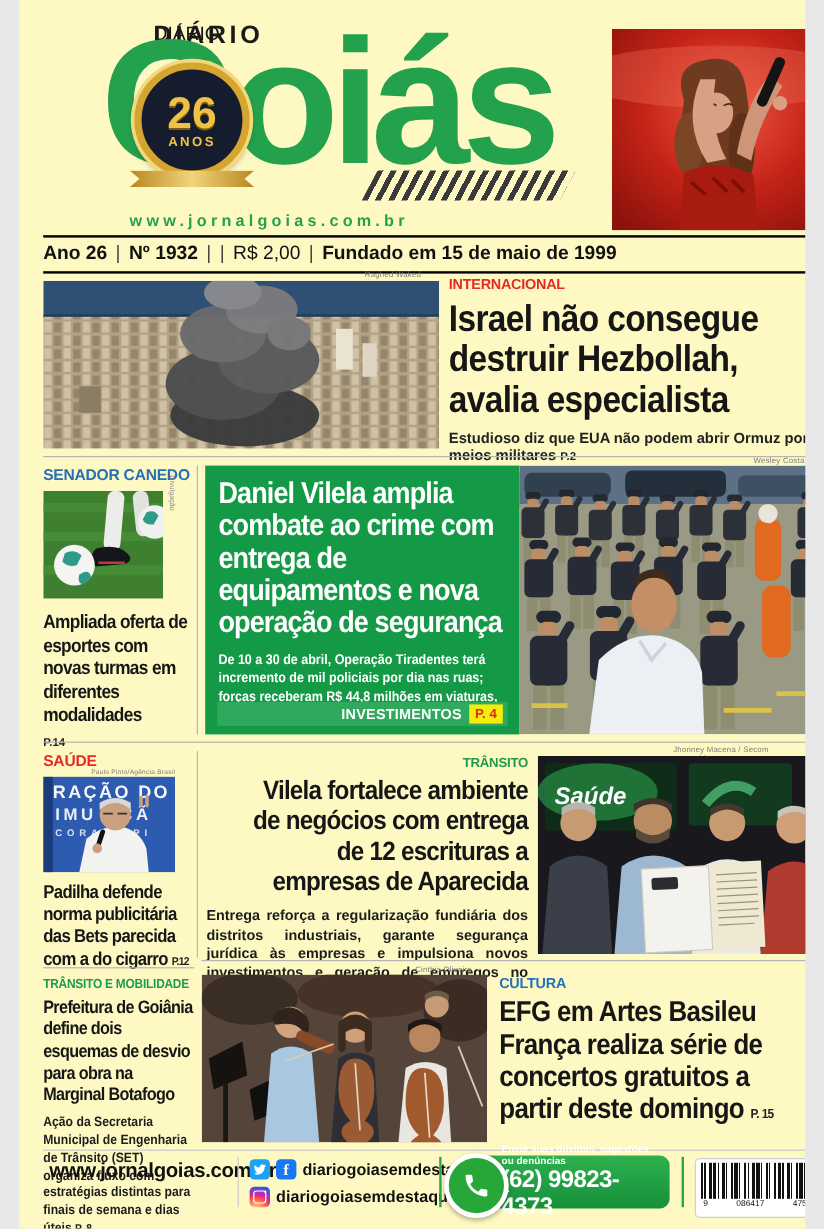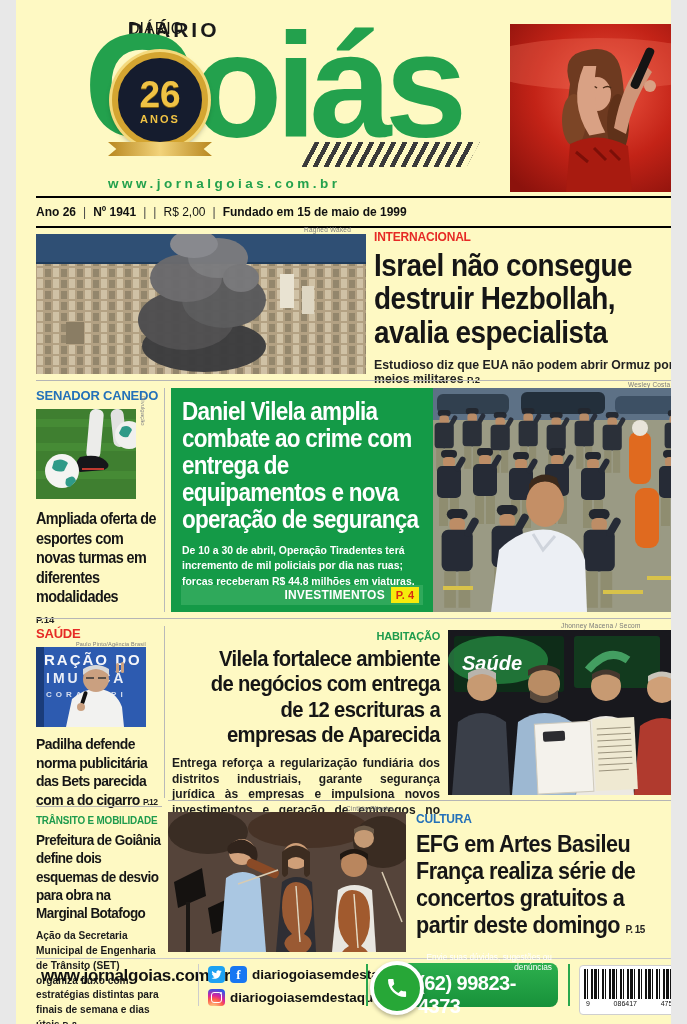--- a/index.html
+++ b/index.html
@@ -27,21 +27,21 @@
          align-items:center;justify-content:center;}
   .badge .y{font-size:37px;font-weight:bold;color:#f0c244;line-height:1;text-shadow:0 1px 0 #7a5a10;}
   .badge .a{font-size:11px;font-weight:bold;color:#f0c244;letter-spacing:2px;}
   .ribbon{width:104px;height:14px;background:linear-gradient(90deg,#b8871f,#f2d37a,#b8871f);
           clip-path:polygon(0 0,8% 50%,0 100%,100% 100%,92% 50%,100% 0);}
   
   .ts-hl{font-size:15px;font-weight:bold;line-height:1.3;letter-spacing:-.4px;text-align:right;color:#161616;}
   .ts-deck{font-size:10.5px;font-weight:bold;color:#333;text-align:right;line-height:1.25;}
   
   .dateline{display:flex;align-items:center;gap:7px;border-top:2px solid #000;border-bottom:2px solid #000;
-            font-size:12px;white-space:nowrap;}
+            font-size:16px;white-space:nowrap;}
   .dl-sep{color:#444;font-weight:normal;}
   
   .gbox{background:#149a47;color:#fff;}
   .gbox .hl{color:#fff;}
   .gtag-band{position:absolute;left:10px;right:10px;bottom:7px;height:20px;background:#2fa95b;
              display:flex;align-items:center;justify-content:flex-end;gap:6px;padding-right:4px;}
   .gtag{font-size:12px;font-weight:bold;color:#fff;letter-spacing:.2px;}
   .ybox{background:#f5eb0c;color:#d92c11;font-weight:bold;font-size:11px;padding:2px 5px;}
   .tri{width:0;height:0;border-left:20px solid #149a47;border-top:14px solid transparent;border-bottom:14px solid transparent;}
   
@@ -50,21 +50,21 @@
   
   .ft-cta{font-size:12px;font-weight:bold;}
   .ft-url{font-size:17px;font-weight:bold;letter-spacing:-.3px;}
   .sicon{width:17px;height:17px;border-radius:4px;display:inline-flex;align-items:center;justify-content:center;flex:0 0 auto;}
   .tw{background:#1da1f2;} .fb{background:#1877f2;color:#fff;font-weight:bold;font-size:13px;font-family:"Liberation Serif",serif;}
   .ig{background:radial-gradient(circle at 30% 120%,#fdf497 0%,#fd5949 45%,#d6249f 60%,#285aeb 90%);position:relative;}
   .ig i{display:block;width:9px;height:9px;border:1.6px solid #fff;border-radius:3px;}
   .ig b{position:absolute;top:3px;right:3px;width:2px;height:2px;border-radius:50%;background:#fff;}
   .handle{font-size:13.5px;font-weight:bold;color:#111;}
   .wa-badge{background:linear-gradient(#2db04e,#17913a);border-radius:8px;color:#fff;}
-  .wa-cta{font-size:8.3px;font-weight:normal;text-align:right;}
+  .wa-cta{font-size:8.3px;font-weight:bold;}
   .wa-num{font-size:20px;font-weight:bold;letter-spacing:-.5px;}
   .wa-circle{width:46px;height:46px;border-radius:50%;background:#27a737;border:4px solid #fff;
              box-shadow:0 2px 4px rgba(0,0,0,.3);display:flex;align-items:center;justify-content:center;}
   .barcode{background:#fff;border:1px solid #cfcfcf;border-radius:4px;}
   .bars{height:30px;background:repeating-linear-gradient(90deg,#111 0 2px,#fff 2px 3px,#111 3px 4px,#fff 4px 7px,#111 7px 9px,#fff 9px 10px,#111 10px 13px,#fff 13px 14px,#111 14px 15px,#fff 15px 18px);}
   .bc-digits{display:flex;justify-content:space-between;font-size:7px;padding:1px 4px 0 2px;color:#111;}
   .photo{overflow:hidden;}
   svg text{font-family:"Liberation Sans",sans-serif;}
 </style>
 </head>
@@ -110,21 +110,21 @@
       <circle cx="140" cy="62" r="6" fill="#d9a184"></circle>
       <path d="M56 168 L60 120 Q88 106 118 122 L122 168 Z" fill="#a81b10"></path>
       <path d="M66 128 l12 10 M84 124 l12 12 M100 126 l10 10" stroke="#7c0f08" stroke-width="3"></path>
     </svg>
   </div>
   <div class="abs vcredit" style="left:673px;top:26px;">Divulgação</div>
 
   <div class="abs dateline" style="left:20px;top:196px;width:650px;height:28px;">
     <b>Ano 26</b>
     <span class="dl-sep">|</span>
-    <b>Nº 1941</b>
+    <b>Nº 1932</b>
     <span class="dl-sep">|</span>
     <span class="dl-sep">|</span>
     <span>R$ 2,00</span>
     <span class="dl-sep">|</span>
     <b>Fundado em 15 de maio de 1999</b>
   </div>
 
   <div class="abs credit" style="left:288px;top:226px;">Raghed Waked</div>
   <div class="abs photo" style="left:20px;top:234px;width:330px;height:140px;">
     <svg width="330" height="140" viewBox="0 0 330 140">
@@ -280,21 +280,21 @@
     </div>
     <div class="hl squeeze" style="font-size:15.5px;width:140px;line-height:1.2;margin-top:8px;">
       <span>Padilha defende norma publicitária das Bets parecida com a do cigarro</span>
       <span class="pref">P.12</span>
     </div>
   </div>
 
   <div class="vline" style="left:148px;top:626px;height:172px;"></div>
 
   <div class="abs" style="left:156px;top:630px;width:268px;text-align:right;">
-    <div class="kicker green" style="font-size:11px;">HABITAÇÃO</div>
+    <div class="kicker green" style="font-size:11px;">TRÂNSITO</div>
     <div class="hl squeezeR" style="font-size:22px;line-height:1.15;margin-top:4px;letter-spacing:-.7px;">Vilela fortalece ambiente de negócios com entrega de 12 escrituras a empresas de Aparecida</div>
     <div class="body-j" style="margin-top:9px;">
       <span>Entrega reforça a regularização fundiária dos distritos industriais, garante segurança jurídica às empresas e impulsiona novos investimentos e geração de empregos no município</span>
       <span class="pref">P.6</span>
     </div>
   </div>
 
   <div class="abs credit" style="left:545px;top:622px;">Jhonney Macena / Secom Aparecida</div>
   <div class="abs photo" style="left:432px;top:630px;width:238px;height:165px;">
     <svg width="238" height="165" viewBox="0 0 238 165">

